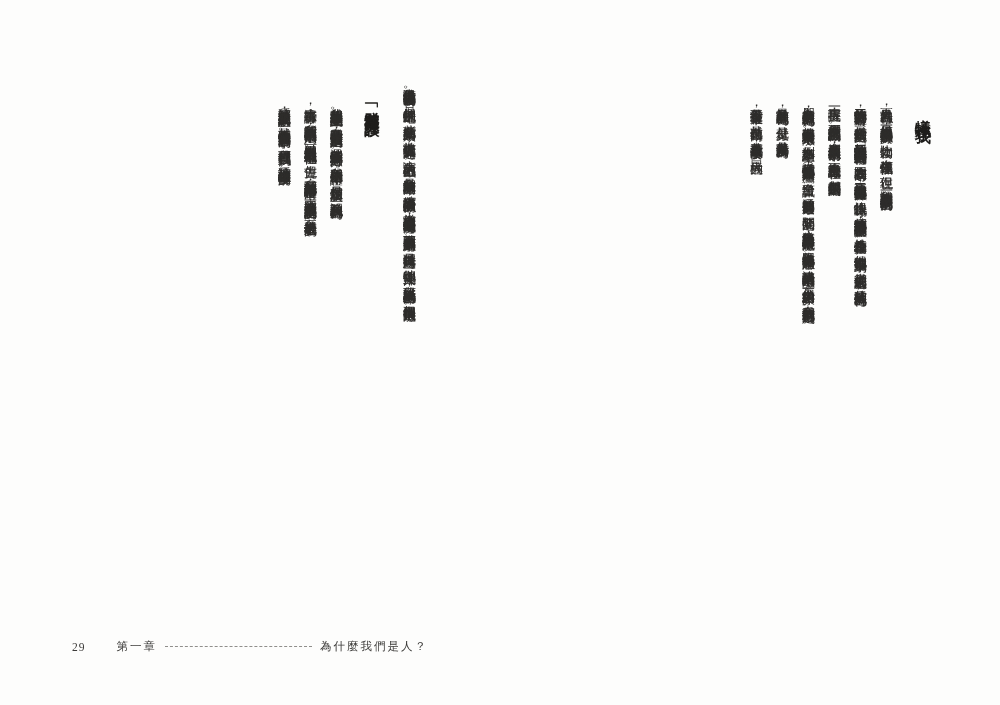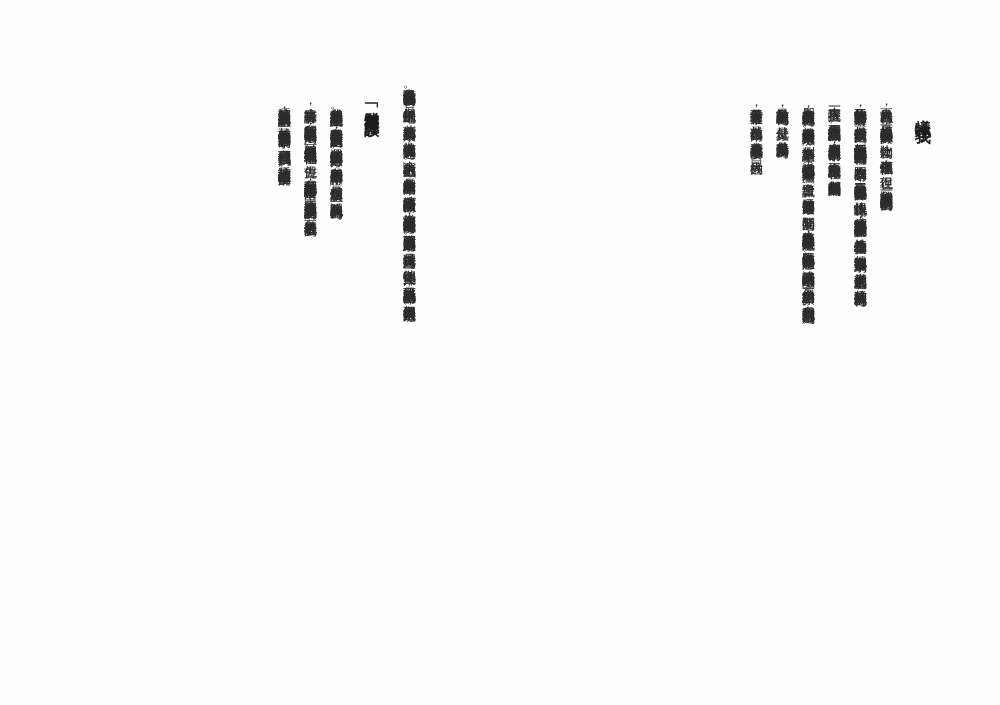--- a/index.html
+++ b/index.html
@@ -57,13 +57,19 @@
 </div>
 
 <div class="page" id="left-page">
   <div class="vbody" id="left-body">
     <p class="cont">危險去保護子女免受掠食者的侵害。舉一個特殊的例子吧，一些在地面築巢的鳥類，常在掠食者（如狐狸）靠近時，表演「分心術」的把戲。母鳥會假裝跛行的離開巢，縮著半邊翅膀好像斷了似的，當掠食者搜尋到這隻假裝殘廢的獵物時，就會被引開而不顧巢中的雛鳥。一旦狐狸撲向母鳥時，牠卻立即一飛沖天。此舉或許可以挽救雛鳥的生命，但自己卻得冒很大的危險。</p>
     <h2>「群體選擇」大謬誤</h2>
     <p>我並非想用這些故事來建立我的觀點。在耗費大量時間去建立任何形式的通則上，選些特殊例子絕非真正的好方法。我之所以用這些例子來作證，只是想在個體層次上，說明自私及利他的行為。</p>
     <p>這本書將告訴你，我所謂「基因的自我本位」的基本法則，可以用來解釋個體的自我本位及利他本位。但首先，我必須針對利他的謬誤解釋再作一番澄清，因為這種解釋是一般人都這麼認為的，甚至學校也這麼教的。</p>
     <p>這種解釋是建立在我曾提及的誤解上，就是「生物會因演化而去做對種族有利的事」。我們很容易就可以找到，這種論調是如何在生物學裡發跡的。</p>
   </div>
+  <div class="footer" id="left-footer">
+    <span class="pageno">29</span>
+    <span class="chapter">第一章</span>
+    <span class="dash-rule"></span>
+    <span class="chapter-title">為什麼我們是人？</span>
+  </div>
 </div>
 
 </body></html>

